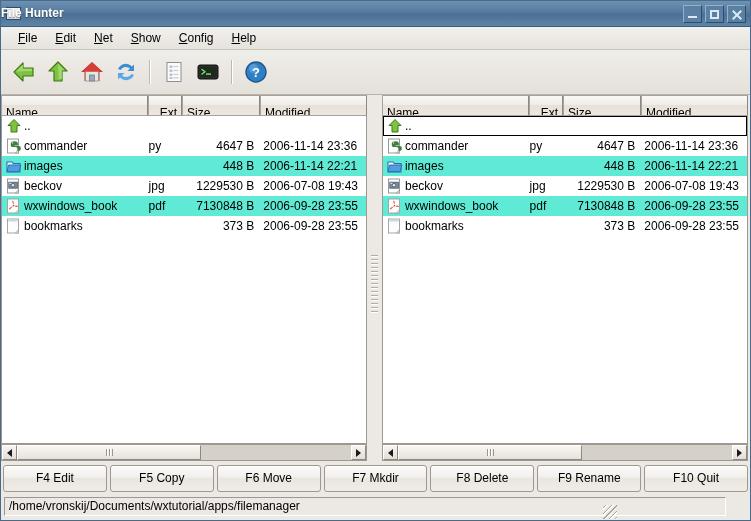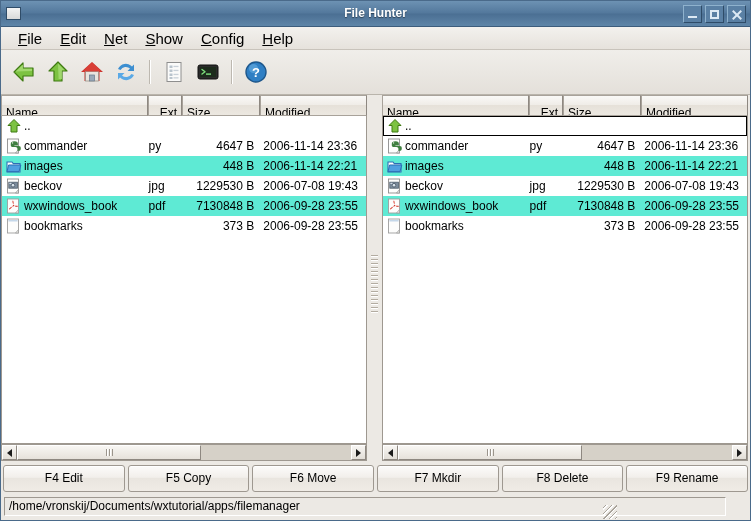--- a/index.html
+++ b/index.html
@@ -32,21 +32,21 @@
     background: linear-gradient(to bottom, #6b8fb0 0%, #537architecture 0%, #4d7296 50%, #456a8e 51%, #5a81a4 100%);
     background: linear-gradient(to bottom, #6d92b3 0%, #53789c 48%, #4b6f93 52%, #5e85a8 100%);
     border-bottom: 1px solid #3c5c7c;
     box-sizing: border-box;
   }
   .title-text {
     position: absolute;
     left: 0; top: 0;
     width: 749px;
     line-height: 25px;
-    text-align: center;
+    text-align: left;
     color: #ffffff;
     font-size: 12px;
     font-weight: bold;
     text-shadow: 0 1px 1px rgba(0,0,0,0.45);
     pointer-events: none;
   }
   .app-icon {
     position: absolute;
     left: 5px; top: 6px;
     width: 15px; height: 13px;
@@ -96,21 +96,21 @@
     height: 23px;
     background: linear-gradient(to bottom, #f3f1ee, #e6e2dc);
     border-bottom: 1px solid #c8c3bb;
     box-sizing: border-box;
     display: flex;
     align-items: center;
     padding-left: 8px;
   }
   .menu-item {
     padding: 3px 9px;
-    font-size: 15px;
+    font-size: 12px;
     color: #000;
     cursor: default;
   }
   .menu-item u { text-decoration: underline; }
 
   
   .toolbar {
     position: absolute;
     left: 0; top: 49px;
     width: 749px;
@@ -690,20 +690,21 @@
       </div>
   </div>
 
   <div class="fbar">
     <div class="fbtn">F4 Edit</div>
     <div class="fbtn">F5 Copy</div>
     <div class="fbtn">F6 Move</div>
     <div class="fbtn">F7 Mkdir</div>
     <div class="fbtn">F8 Delete</div>
     <div class="fbtn">F9 Rename</div>
+    <div class="fbtn">F10 Quit</div>
   </div>
 
   <div class="statusbar">
     <div class="status-field">/home/vronskij/Documents/wxtutorial/apps/filemanager</div>
     <div class="resize-grip"></div>
   </div>
 
 </div>
 
 </body></html>

